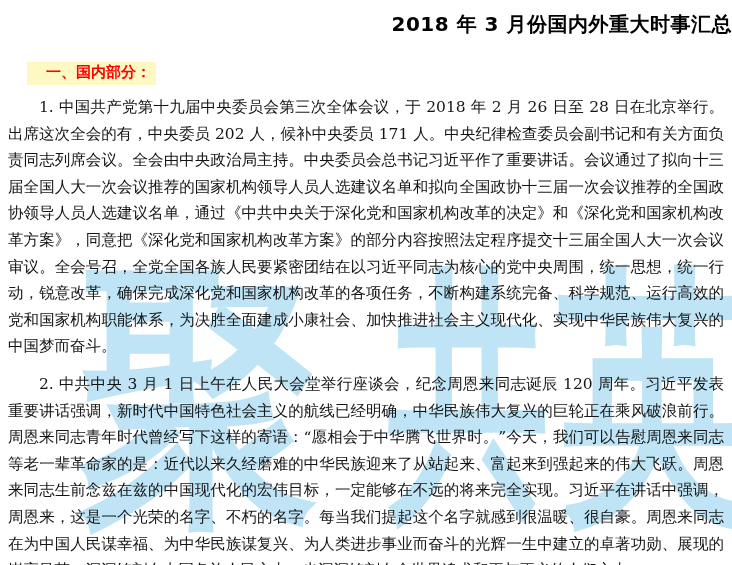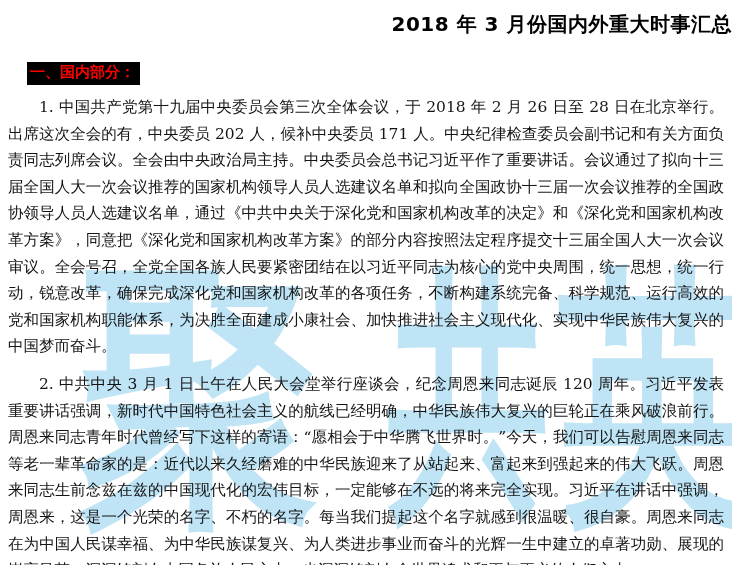--- a/index.html
+++ b/index.html
@@ -32,26 +32,26 @@
     text-align: right;
     font-family: "DejaVu Sans", sans-serif;
     font-weight: 700;
     font-size: 20px;
     color: #000000;
     letter-spacing: 0.5px;
   }
   .section-row { margin: 24px 0 0 27px; }
   .section-header {
     display: inline-block;
-    background: #000000;
+    background: #fef9c3;
     color: #ff0000;
     font-family: "DejaVu Sans", sans-serif;
     font-weight: 700;
     font-size: 15px;
-    padding: 1px 5px 3px 3px;
+    padding: 1px 5px 3px 19px;
   }
   .para {
     margin: 9px 0 11px 0;
     padding: 0 8px;
     font-size: 15.5px;
     line-height: 26.6px;
     color: #141414;
     text-align: justify;
     text-indent: 31px;
   }

